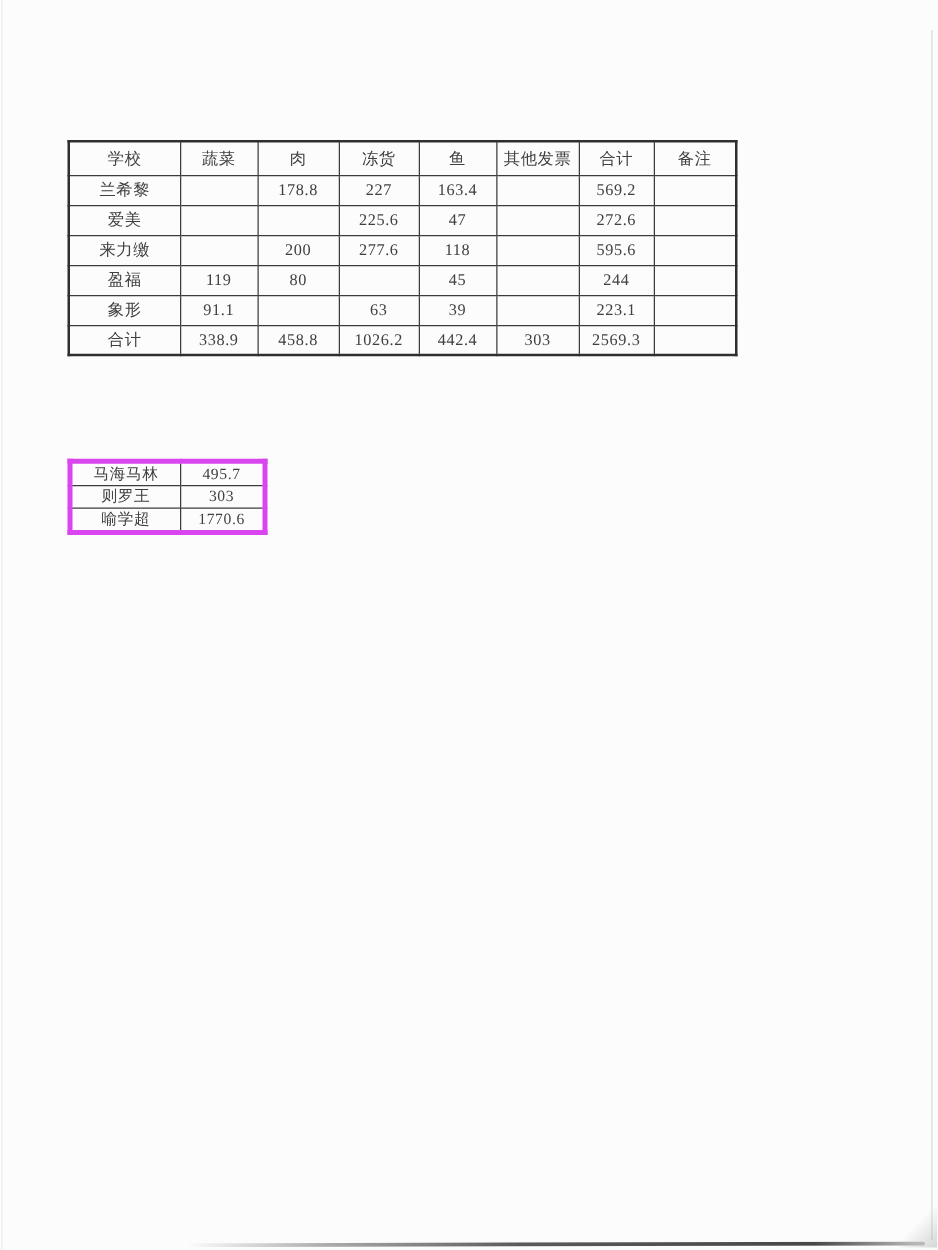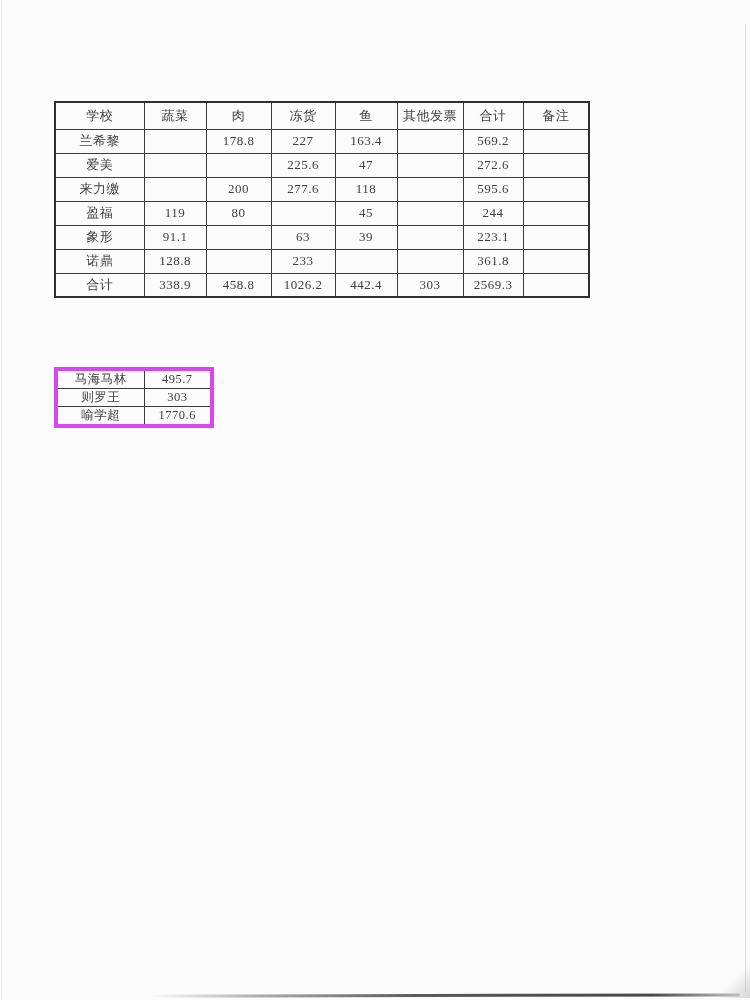--- a/index.html
+++ b/index.html
@@ -53,21 +53,21 @@
     border-top-left-radius: 90%;
   }
 
   table {
     border-collapse: collapse;
     table-layout: fixed;
     position: absolute;
   }
   .main-table {
     left: 54px;
-    top: 101px;
+    top: 112px;
     border: 2px solid #2f2f2f;
   }
   .main-table th, .main-table td {
     border: 1px solid #3c3c3c;
     text-align: center;
     vertical-align: middle;
     font-size: 13px;
     font-weight: normal;
     letter-spacing: 0.5px;
     padding: 0 2px;
@@ -167,30 +167,20 @@
         <td>象形</td>
         <td>91.1</td>
         <td></td>
         <td>63</td>
         <td>39</td>
         <td></td>
         <td>223.1</td>
         <td></td>
       </tr>
       <tr>
-        <td>诺鼎</td>
-        <td>128.8</td>
-        <td></td>
-        <td>233</td>
-        <td></td>
-        <td></td>
-        <td>361.8</td>
-        <td></td>
-      </tr>
-      <tr>
         <td>合计</td>
         <td>338.9</td>
         <td>458.8</td>
         <td>1026.2</td>
         <td>442.4</td>
         <td>303</td>
         <td>2569.3</td>
         <td></td>
       </tr>
     </tbody>

